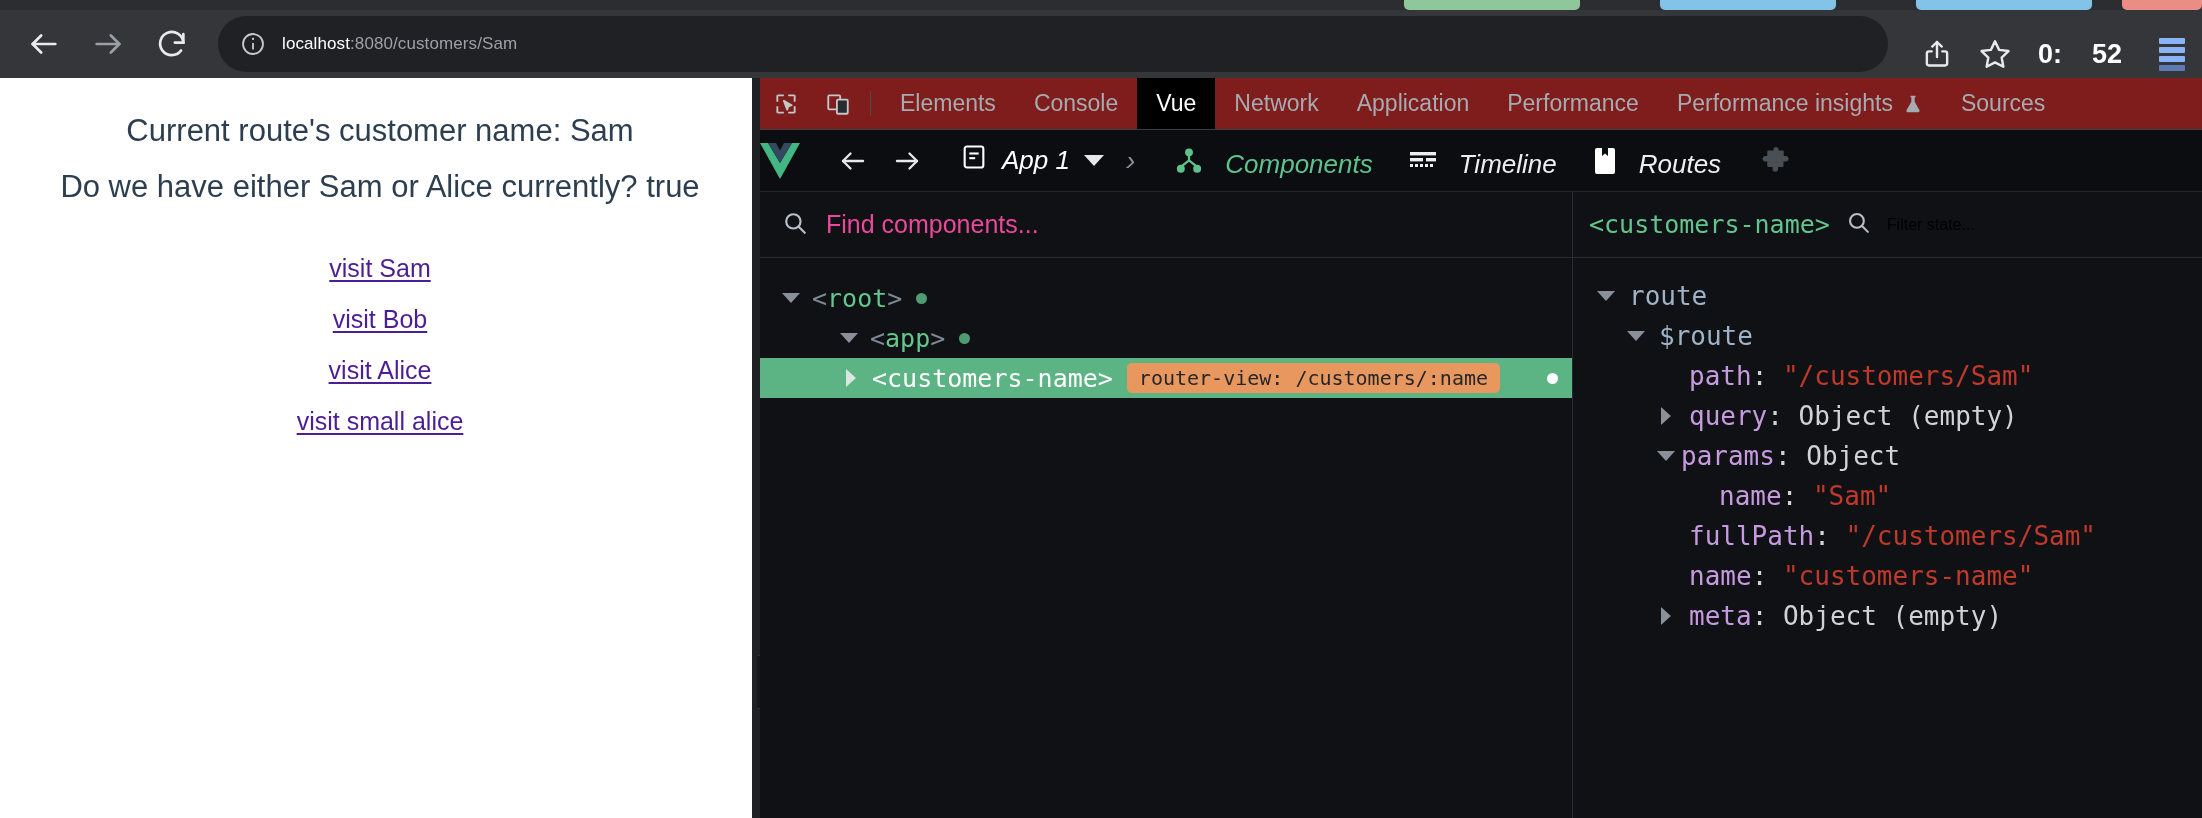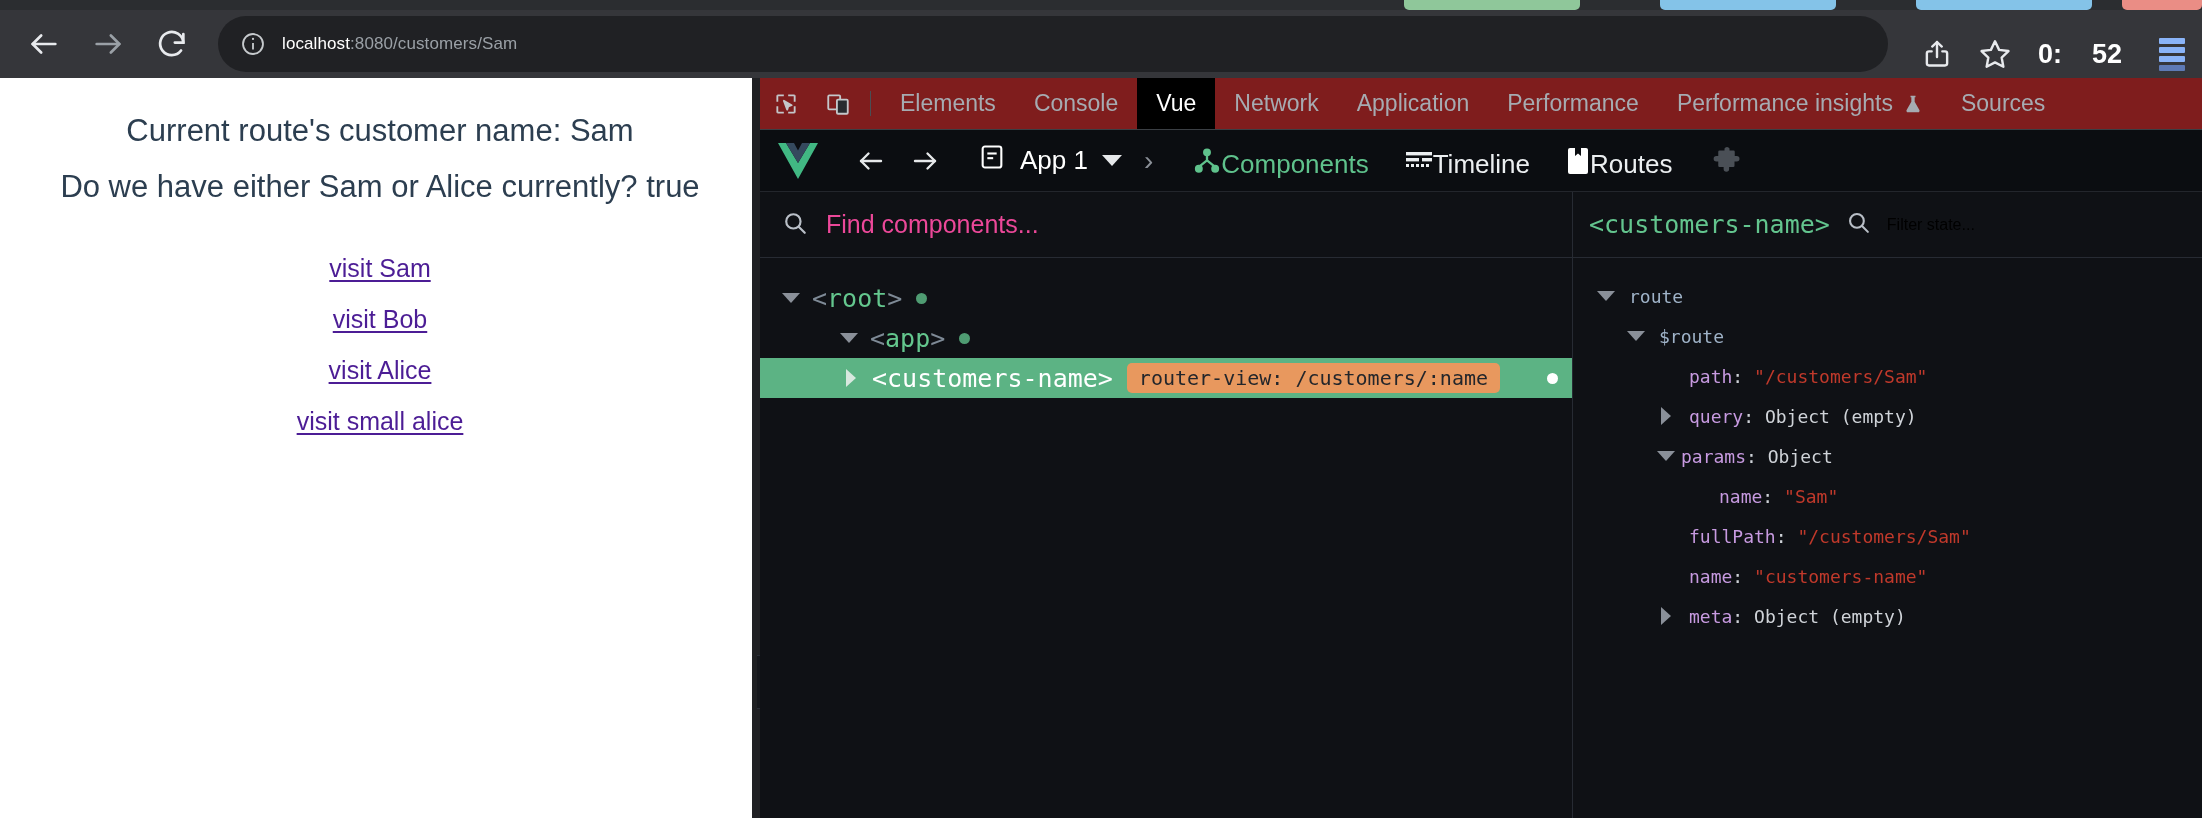--- a/index.html
+++ b/index.html
@@ -127,32 +127,32 @@
     display: flex; align-items: center; padding: 0 19px;
     font-size: 23px; color: #a6abb1; white-space: nowrap;
   }
   .dt-tab.active { background: #000000; color: #ffffff; }
   .flask { margin-left: 10px; display: inline-flex; }
 
   .vue-toolbar {
     height: 62px; display: flex; align-items: center;
     background: #0b0d11;
     border-bottom: 1px solid #23262c;
-    padding-left: 18px;
+    font-style: italic;
   }
   .vue-logo { width: 40px; height: 36px; margin-right: 26px; }
   .vt-btn { width: 54px; height: 48px; display: flex; align-items: center; justify-content: center; color: #e6e8ea; }
   .app-select {
     display: flex; align-items: center; gap: 14px;
     margin-left: 26px; color: #ffffff; font-size: 26px; white-space: nowrap;
   }
   .caret-dn { width: 0; height: 0; border-left: 10px solid transparent; border-right: 10px solid transparent; border-top: 11px solid #e6e8ea; }
   .bcrumb-sep { margin: 0 22px; color: #8b9098; font-size: 28px; }
   .vt-item {
-    display: flex; align-items: center; gap: 0;
+    display: flex; align-items: center; gap: 22px;
     height: 70px; padding: 0 18px; font-size: 26px; color: #eceff1; white-space: nowrap;
   }
   .vt-item.active { color: #5fc28c; box-shadow: inset 0 -3px 0 #5fc28c; }
   .puzzle { margin-left: 22px; display: flex; align-items: center; }
 
   .dt-body { display: flex; height: 626px; }
 
   .panel-left { width: 813px; border-right: 1px solid #272b33; display: flex; flex-direction: column; }
   .panel-right { flex: 1 1 auto; display: flex; flex-direction: column; }
 
@@ -179,21 +179,21 @@
   .trow.sel { background: #5cb384; height: 40px; margin-right: 0; }
   .trow.sel .tag, .trow.sel .tag .br { color: #ffffff; }
   .trow.sel .tri-rt { border-left-color: #d8e8df; }
   .trow.sel .dot { background: #ffffff; margin-left: auto; margin-right: 14px; }
   .badge {
     background: #e8985e; color: #23262b;
     font-family: "DejaVu Sans Mono", monospace; font-size: 20px;
     padding: 3px 12px; border-radius: 5px; margin-left: 14px; white-space: nowrap;
   }
 
-  .state-tree { padding-top: 18px; font-family: "DejaVu Sans Mono", monospace; font-size: 18px; }
+  .state-tree { padding-top: 18px; font-family: "DejaVu Sans Mono", monospace; font-size: 26px; }
   .srow { display: flex; align-items: center; height: 40px; }
   .srow .arrow { width: 30px; display:flex; align-items:center; justify-content:center; flex:0 0 auto; }
   .s-label { color: #9fb3c8; }
   .s-key { color: #c79ae0; }
   .s-punct { color: #cfd3d8; }
   .s-str { color: #c0392b; }
   .s-type { color: #cfd3d8; }
 </style>
 </head>
 <body>

